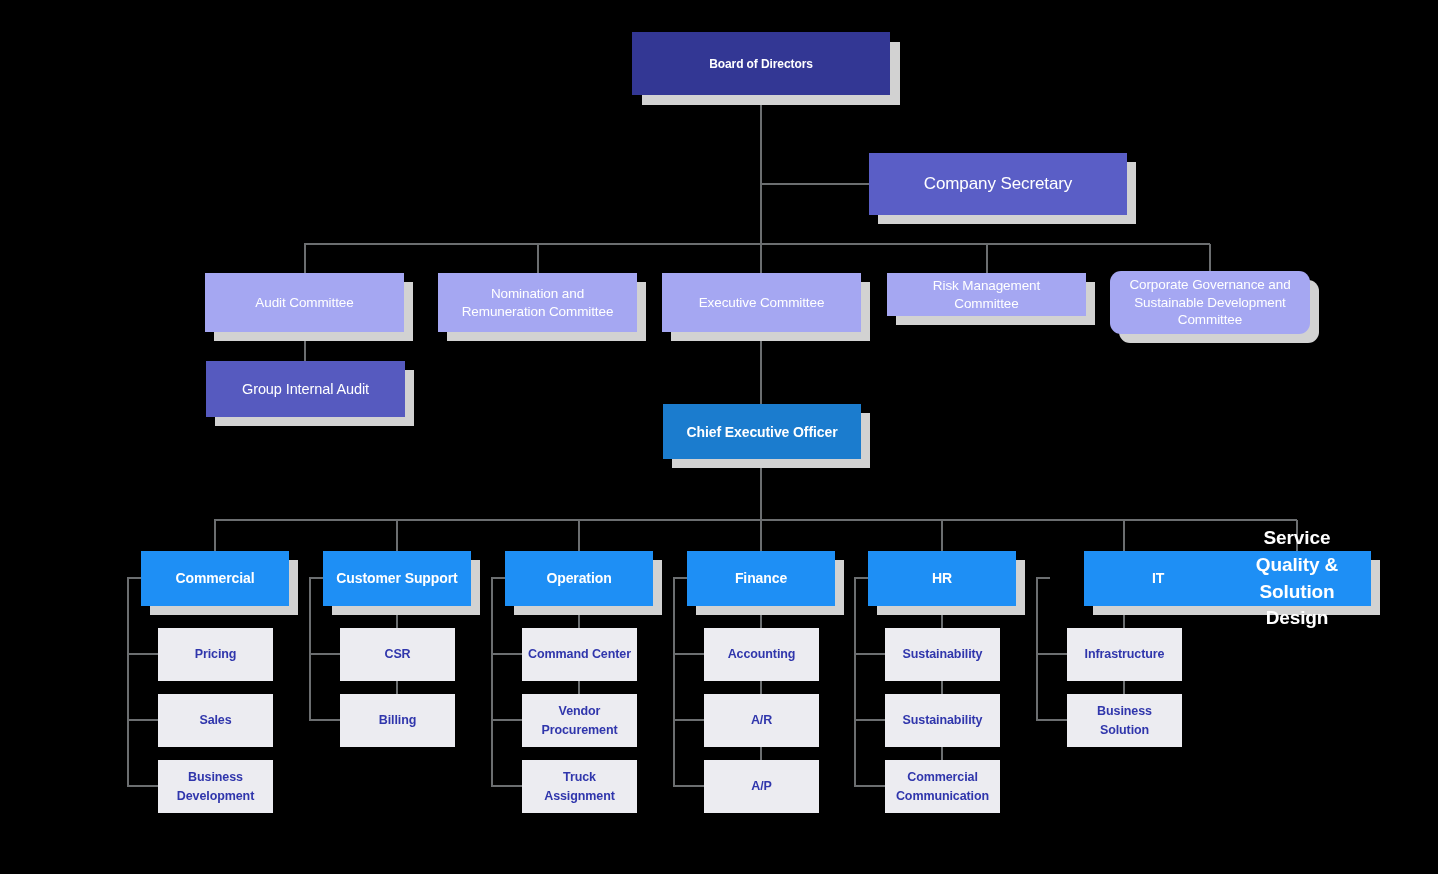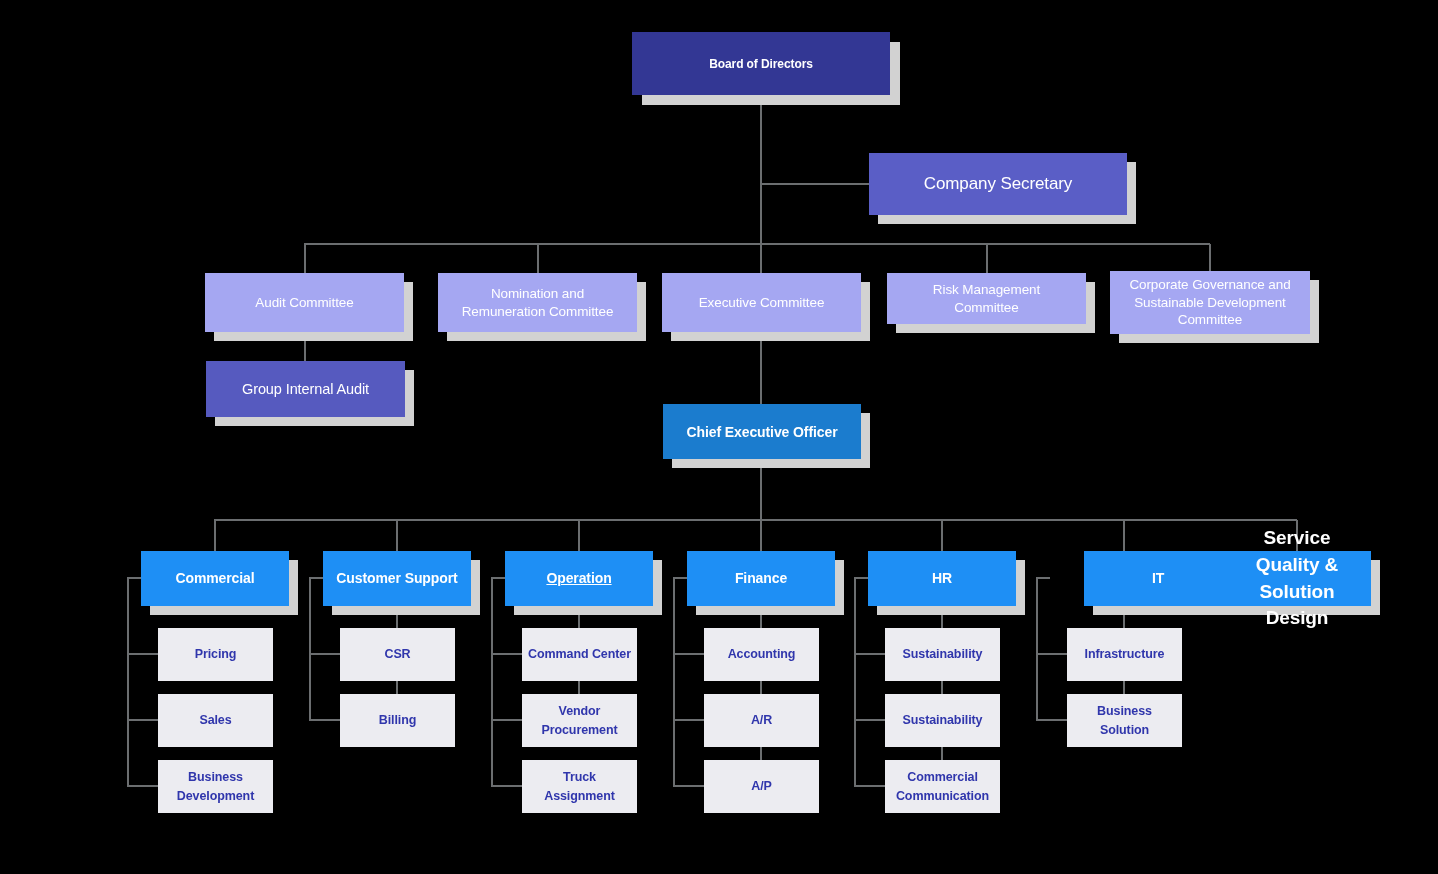--- a/index.html
+++ b/index.html
@@ -96,30 +96,30 @@
     <div class="vl" style="left:1123px;top:681px;height:13px;"></div>
   </div>
 
   <div class="node tier-board" style="left:632px;top:32px;width:258px;height:63px;">Board of Directors</div>
 
   <div class="node tier-secretary shadow" style="left:869px;top:153px;width:258px;height:62px;">Company Secretary</div>
 
   <div class="node tier-committee shadow" style="left:205px;top:273px;width:199px;height:59px;">Audit Committee</div>
   <div class="node tier-committee shadow" style="left:438px;top:273px;width:199px;height:59px;padding:0 20px;">Nomination and Remuneration Committee</div>
   <div class="node tier-committee shadow" style="left:662px;top:273px;width:199px;height:59px;">Executive Committee</div>
-  <div class="node tier-committee shadow" style="left:887px;top:273px;width:199px;height:51px;padding:0 30px;">Risk Management Committee</div>
-  <div class="node tier-committee shadow" style="left:1110px;top:271px;width:200px;height:63px;padding:16px 10px;">Corporate Governance and Sustainable Development Committee</div>
+  <div class="node tier-committee shadow" style="left:887px;top:273px;width:199px;height:43px;padding:0 30px;">Risk Management Committee</div>
+  <div class="node tier-committee shadow" style="left:1110px;top:271px;width:200px;height:63px;padding:16px 10px;border-radius:11px;">Corporate Governance and Sustainable Development Committee</div>
 
   <div class="node tier-gia shadow" style="left:206px;top:361px;width:199px;height:56px;">Group Internal Audit</div>
 
   <div class="node tier-ceo shadow" style="left:663px;top:404px;width:198px;height:55px;">Chief Executive Officer</div>
 
   <div class="node tier-dept shadow" style="left:141px;top:551px;width:148px;height:55px;">Commercial</div>
   <div class="node tier-dept shadow" style="left:323px;top:551px;width:148px;height:55px;">Customer Support</div>
-  <div class="node tier-dept shadow" style="left:505px;top:551px;width:148px;height:55px;text-decoration:underline;">Operation</div>
+  <div class="node tier-dept shadow" style="left:505px;top:551px;width:148px;height:55px;">Operation</div>
   <div class="node tier-dept shadow" style="left:687px;top:551px;width:148px;height:55px;">Finance</div>
   <div class="node tier-dept shadow" style="left:868px;top:551px;width:148px;height:55px;">HR</div>
   <div class="node tier-dept shadow" style="left:1050px;top:551px;width:148px;height:55px;margin-left:34px;">IT</div>
   <div class="node tier-dept shadow" style="left:1223px;top:551px;width:148px;height:55px;font-size:19px;">Service Quality &amp; Solution Design</div>
 
   <div class="node tier-sub" style="left:158px;top:628px;width:115px;height:53px;">Pricing</div>
   <div class="node tier-sub" style="left:158px;top:694px;width:115px;height:53px;">Sales</div>
   <div class="node tier-sub" style="left:158px;top:760px;width:115px;height:53px;">Business Development</div>
 
   <div class="node tier-sub" style="left:340px;top:628px;width:115px;height:53px;">CSR</div>

